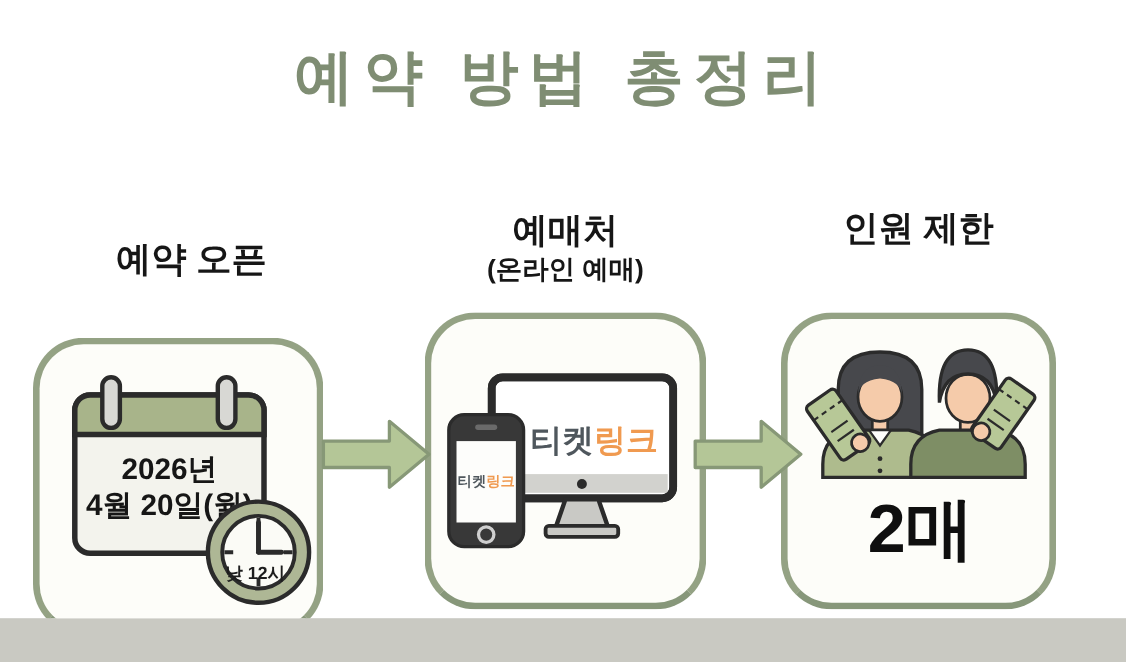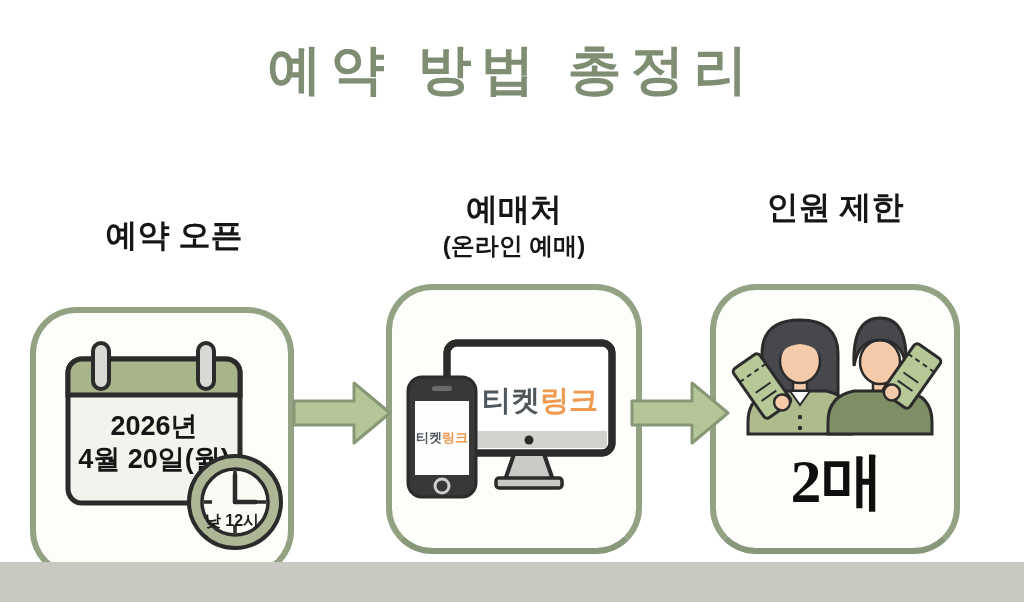--- a/index.html
+++ b/index.html
@@ -42,21 +42,21 @@
     position:absolute;
     background:#fdfdf9;
     border:6px solid #94a284;
     border-bottom-color:#87977a;
     border-radius:46px;
     box-sizing:border-box;
     z-index:1;
   }
   .card-1{left:30px;top:284px;width:264px;height:270px;margin-top:23px;}
   .card-2{left:386px;top:284px;width:256px;height:270px;font-family:Liberation Serif, serif;}
-  .card-3{left:710px;top:284px;width:250px;height:270px;font-family:Liberation Serif, serif;}
+  .card-3{left:710px;top:284px;width:250px;height:270px;}
   .card svg{position:absolute;left:0;top:0;}
   .flow-arrow{
     position:absolute;
     z-index:2;
     width:100px;height:80px;
   }
   .arr-1{left:292px;top:373px;}
   .arr-2{left:630px;top:373px;}
 </style>
 </head>

